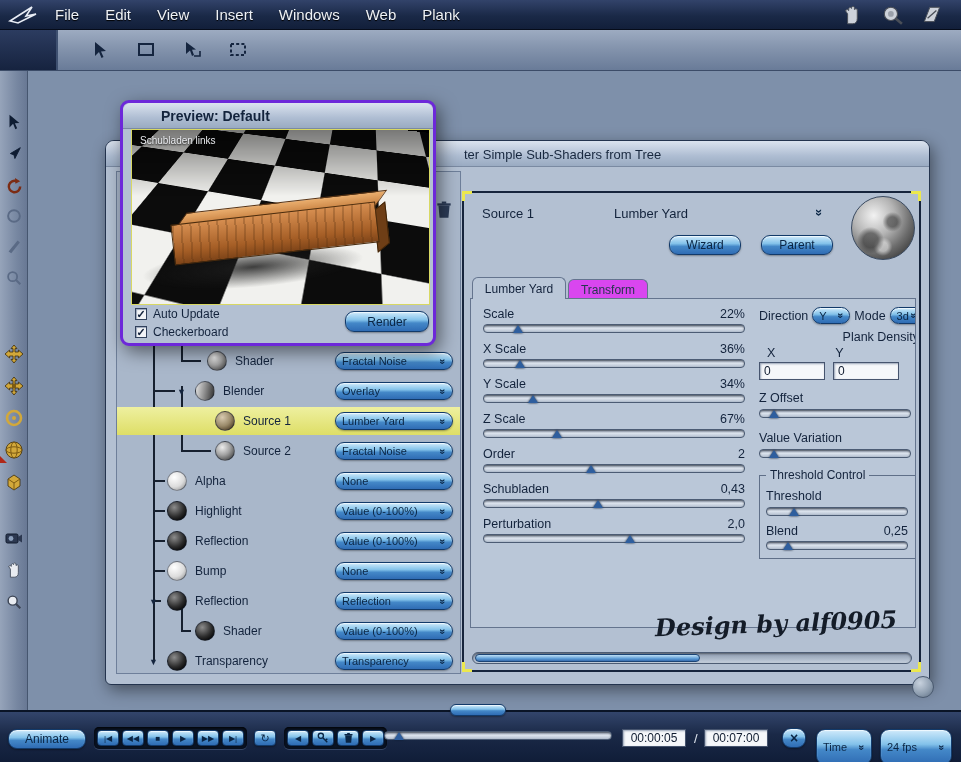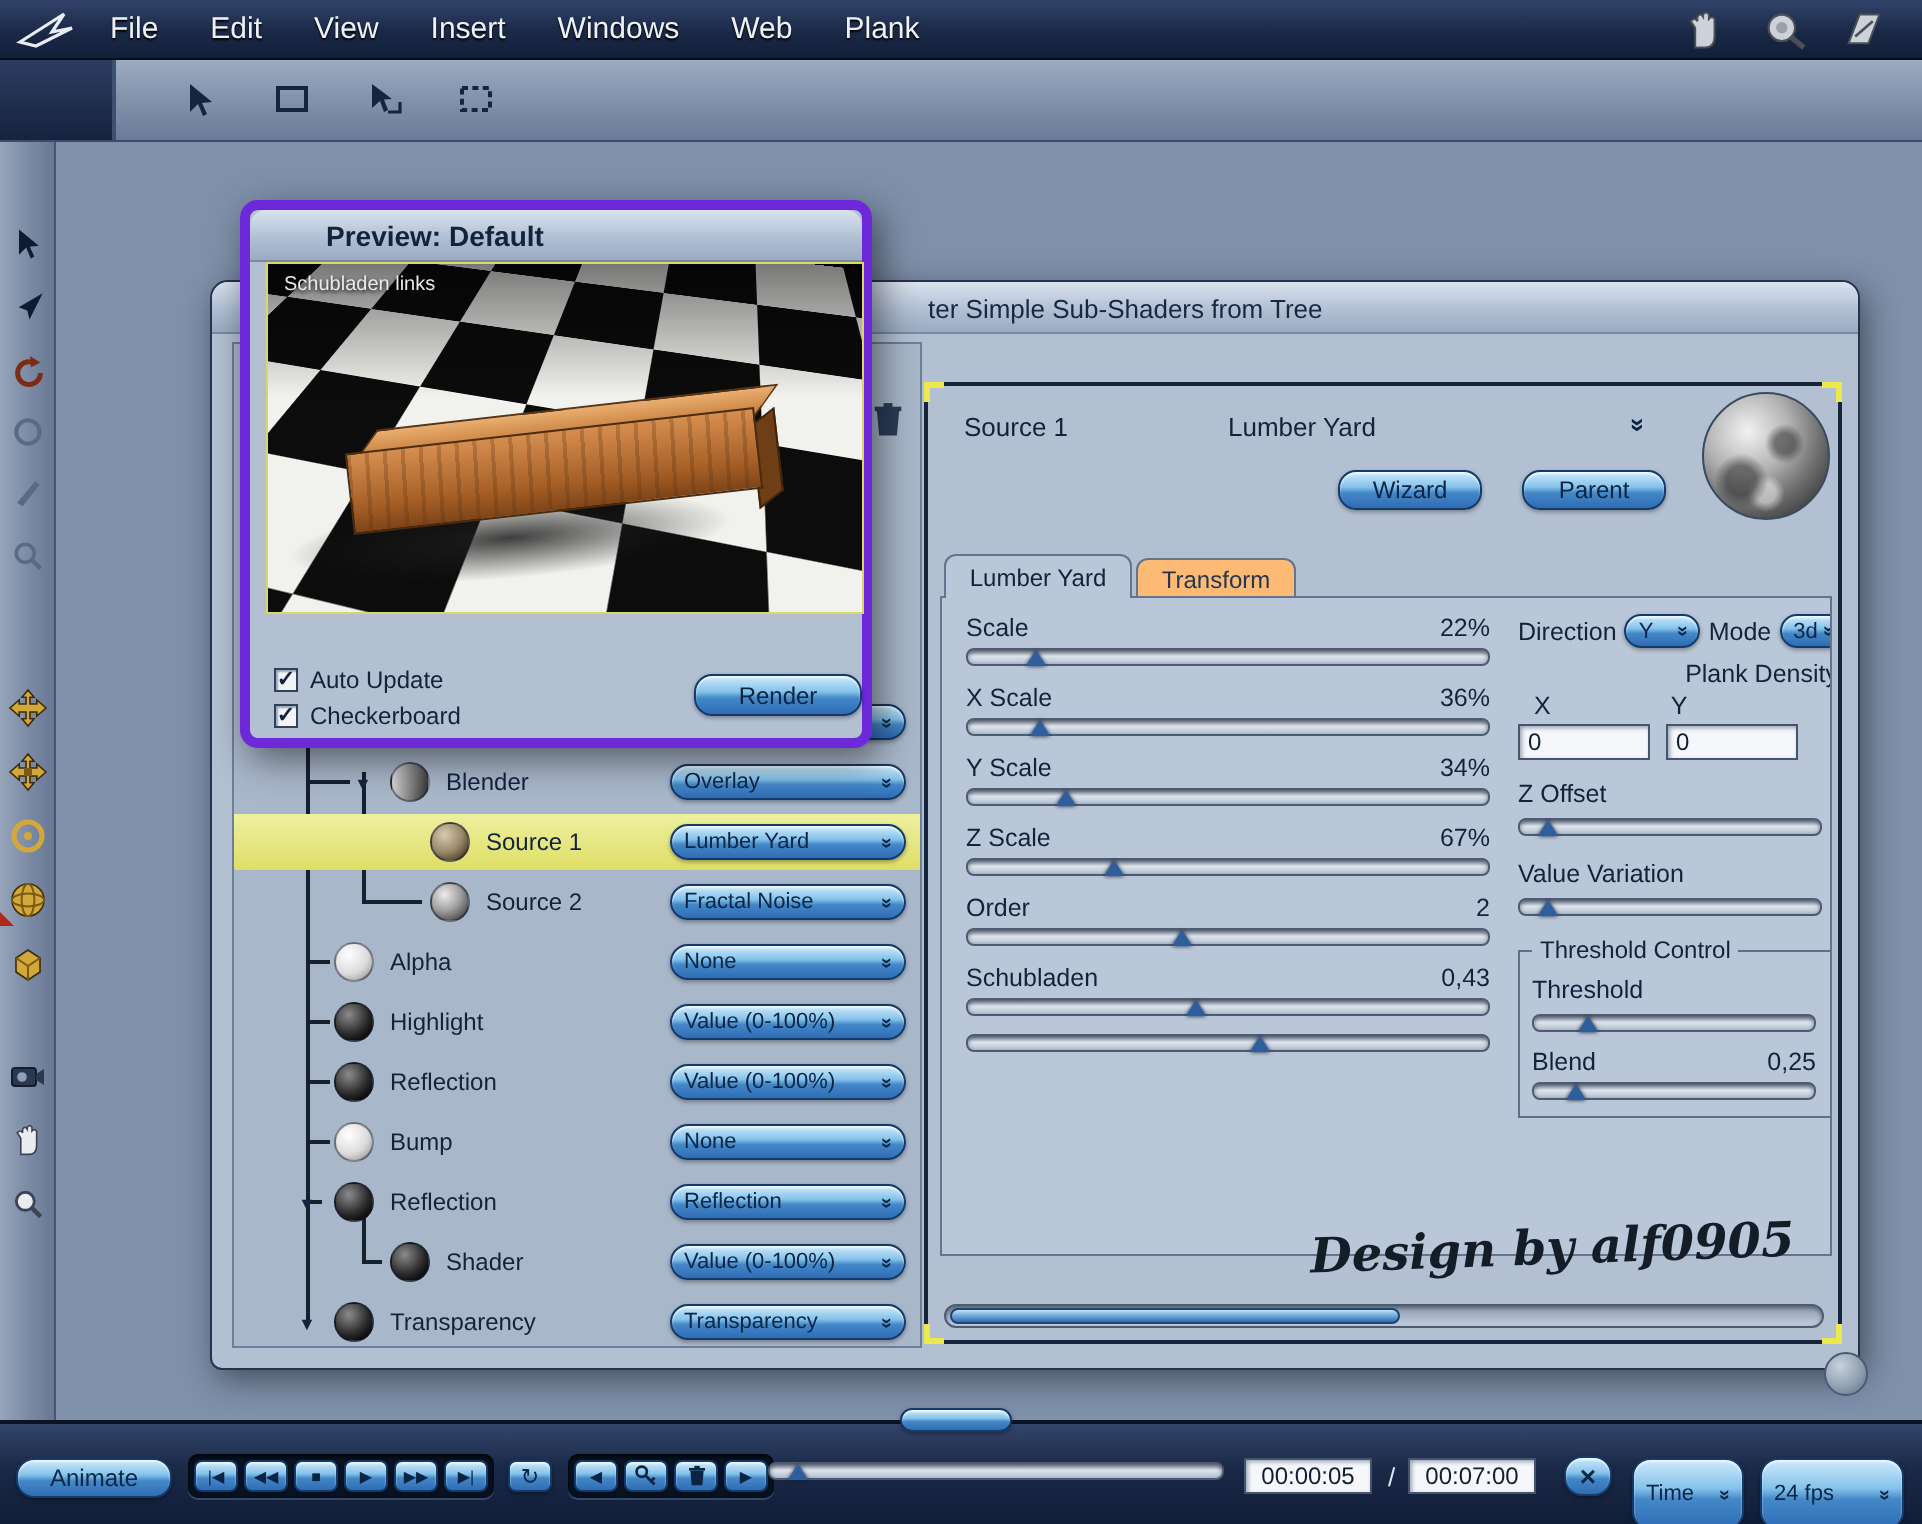--- a/index.html
+++ b/index.html
@@ -80,21 +80,21 @@
   .big-sphere { position:absolute; right:4px; top:3px; width:64px; height:64px; border-radius:50%;
     border:1px solid #3a4a60;
     background:
       radial-gradient(circle at 30% 70%, rgba(40,40,40,.55) 0 12%, transparent 22%),
       radial-gradient(circle at 65% 40%, rgba(30,30,30,.5) 0 9%, transparent 18%),
       radial-gradient(circle at 50% 80%, rgba(255,255,255,.5) 0 8%, transparent 16%),
       radial-gradient(circle at 35% 30%, #f2f2f2, #b4b4b4 35%, #6e6e6e 62%, #353535 88%); }
   .tab { position:absolute; font-size:12px; display:flex; align-items:center; justify-content:center; }
   .tab.active { background:#bac7d8; border:1px solid #64748e; border-bottom:none;
     border-radius:6px 6px 0 0; height:22px; top:84px; z-index:2; color:#13233c; }
-  .tab.inactive { background:#fdba74; border:1px solid #64748e; border-bottom:none;
+  .tab.inactive { background:#d946ef; border:1px solid #64748e; border-bottom:none;
     border-radius:6px 6px 0 0; height:20px; top:86px; color:#26364e; }
   .params-panel { position:absolute; left:6px; top:105px; width:446px; height:330px;
     background:#bac7d8; border:1px solid #64748e; overflow:hidden; }
   .pcol { position:absolute; top:8px; }
   .param { margin-bottom:9px; width:262px; }
   .param-top { display:flex; justify-content:space-between; font-size:12.5px; color:#13233c; margin-bottom:3px; }
   .slider { position:relative; height:9px; border-radius:4px;
     background:linear-gradient(180deg,#8c9aae,#dde4ee 45%,#b4c0d0); border:1px solid #4c5c74;
     box-shadow:inset 0 1px 2px rgba(0,0,0,.45); }
   .thumb { position:absolute; top:0px; left:var(--pos,0%); transform:translateX(-50%);
@@ -106,22 +106,22 @@
   .tgroup { border:1px solid #5f6f88; padding:4px 6px 8px; margin-top:10px; width:160px; }
   .tgroup legend { font-size:12px; color:#13233c; padding:0 4px; }
   .credit { position:absolute; right:22px; bottom:32px; font-family:"DejaVu Serif",serif;
     font-style:italic; font-weight:bold; font-size:24px; color:#141c28; transform:rotate(-2deg); }
   .hscroll { position:absolute; left:8px; bottom:6px; width:440px; height:12px; border-radius:6px;
     background:linear-gradient(180deg,#8c9aae,#c4cfdd); border:1px solid #4c5c74; box-shadow:inset 0 1px 2px rgba(0,0,0,.4); }
   .hscroll .sthumb { position:absolute; left:2px; top:1px; width:225px; height:8px; border-radius:4px;
     background:linear-gradient(180deg,#bfe0f6,#5d9cd6 60%,#366cae); border:1px solid #1c4474; }
 
   
-  .preview-window { position:absolute; left:120px; top:100px; width:316px; height:274px;
-    background:#b3c0d2; border:5px solid #6d28d9; border-radius:9px;
+  .preview-window { position:absolute; left:120px; top:100px; width:316px; height:246px;
+    background:#b3c0d2; border:3px solid #6d28d9; border-radius:9px;
     box-shadow:4px 6px 18px rgba(0,0,0,.5); z-index:5; }
   .pv-title { position:absolute; left:0; top:0; right:0; height:26px;
     background:linear-gradient(#dbe3ef,#aebdd2 60%,#9aabc2); border-radius:8px 8px 0 0;
     border-bottom:1px solid #7a8aa2; }
   .pv-title-text { position:absolute; left:38px; top:5px; font-size:14px; font-weight:bold; color:#13233c; }
   .render-area { position:absolute; left:8px; top:26px; width:299px; height:176px;
     background:#000; border:1px solid #d8d863; overflow:hidden; }
   .checker { position:absolute; left:-58%; top:-26%; width:216%; height:300%;
     background:repeating-conic-gradient(#f1f1ee 0% 25%, #0c0c0c 0% 50%);
     background-size:92px 92px; transform-origin:50% 12%;
@@ -496,20 +496,24 @@
         <div class="param">
           <div class="param-top">
               <span>Schubladen</span>
               <span>0,43</span>
             </div>
           <div class="slider" style="--pos: 44%;">
               <span class="thumb"></span>
             </div>
         </div>
         <div class="param">
+          <div class="param-top">
+              <span>Perturbation</span>
+              <span>2,0</span>
+            </div>
           <div class="slider" style="--pos: 56%;">
               <span class="thumb"></span>
             </div>
         </div>
       </div>
 
       <div class="pcol" style="left:288px;width:166px">
         <div style="display:flex;align-items:center;gap:4px;margin-bottom:6px">
           <span class="rlabel">Direction</span>
           <span class="pill dd" style="width:38px;height:17px">

